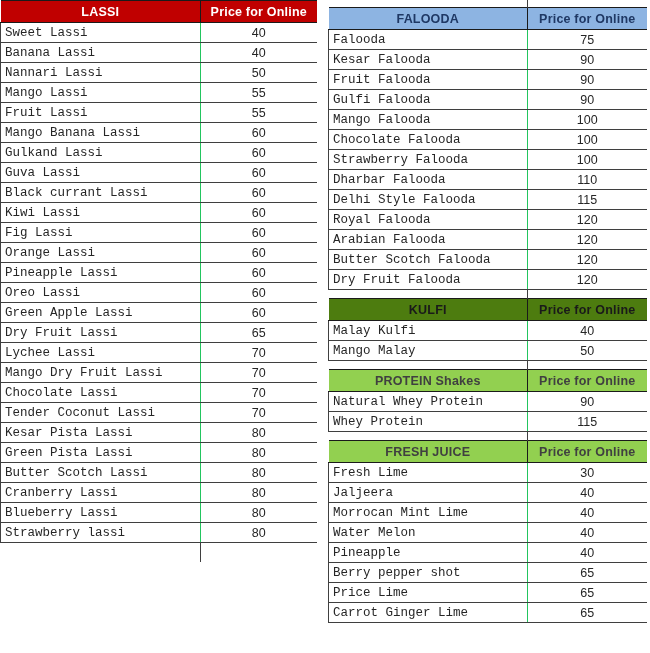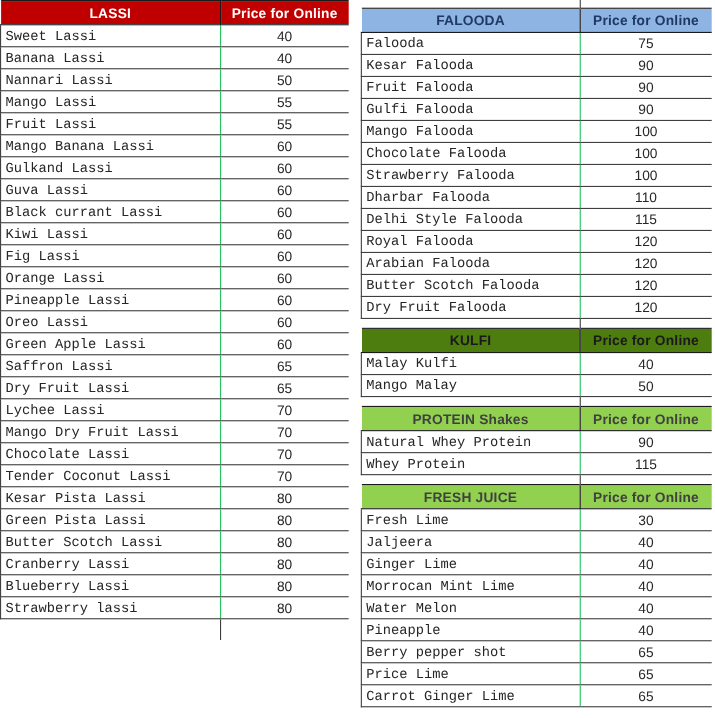--- a/index.html
+++ b/index.html
@@ -172,24 +172,20 @@
           </tr>
           <tr class="item">
             <td class="name-cell">Oreo Lassi</td>
             <td class="price-cell">60</td>
           </tr>
           <tr class="item">
             <td class="name-cell">Green Apple Lassi</td>
             <td class="price-cell">60</td>
           </tr>
           <tr class="item">
-            <td class="name-cell">Saffron Lassi</td>
-            <td class="price-cell">65</td>
-          </tr>
-          <tr class="item">
             <td class="name-cell">Dry Fruit Lassi</td>
             <td class="price-cell">65</td>
           </tr>
           <tr class="item">
             <td class="name-cell">Lychee Lassi</td>
             <td class="price-cell">70</td>
           </tr>
           <tr class="item">
             <td class="name-cell">Mango Dry Fruit Lassi</td>
             <td class="price-cell">70</td>
@@ -343,24 +339,20 @@
           </tr>
           <tr class="item">
             <td class="name-cell">Fresh Lime</td>
             <td class="price-cell">30</td>
           </tr>
           <tr class="item">
             <td class="name-cell">Jaljeera</td>
             <td class="price-cell">40</td>
           </tr>
           <tr class="item">
-            <td class="name-cell">Ginger Lime</td>
-            <td class="price-cell">40</td>
-          </tr>
-          <tr class="item">
             <td class="name-cell">Morrocan Mint Lime</td>
             <td class="price-cell">40</td>
           </tr>
           <tr class="item">
             <td class="name-cell">Water Melon</td>
             <td class="price-cell">40</td>
           </tr>
           <tr class="item">
             <td class="name-cell">Pineapple</td>
             <td class="price-cell">40</td>

